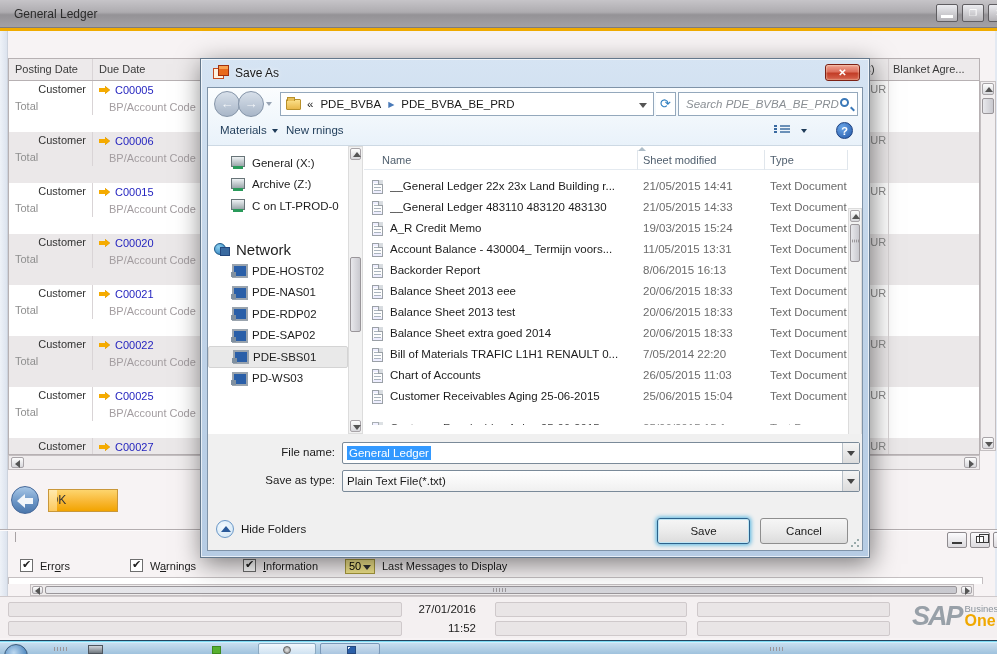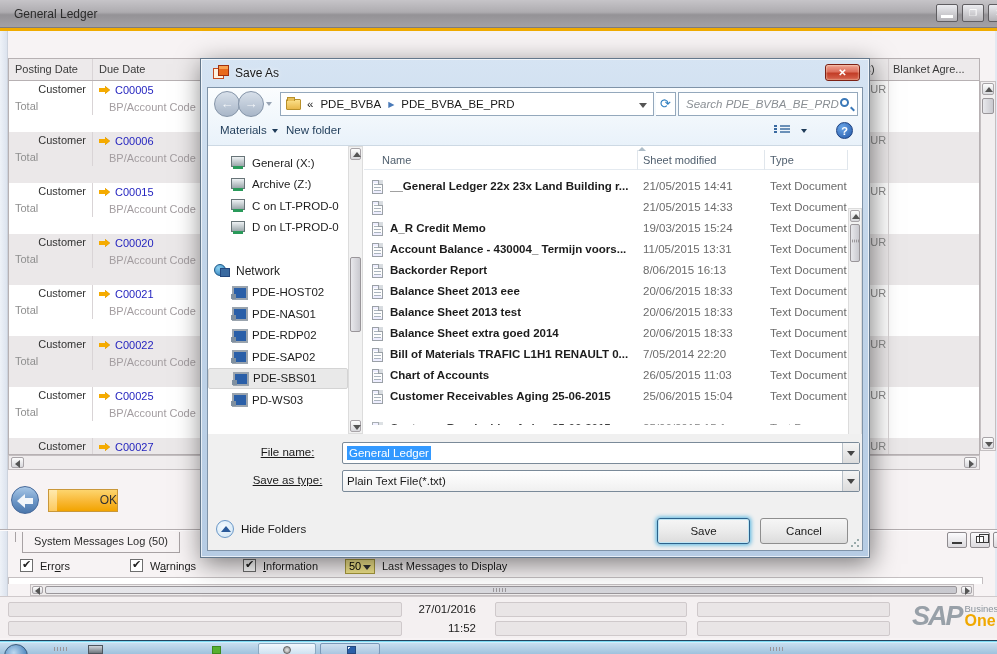--- a/index.html
+++ b/index.html
@@ -62,21 +62,21 @@
     border:1px solid #9a969a; border-radius:2px; }
 
   
   .back-circle { position:absolute; left:11px; top:486px; width:28px; height:28px; border-radius:50%;
     background:linear-gradient(180deg,#a6c6e6 0%,#6c96c6 55%,#4a76ab 100%); border:1px solid #46699a; }
   .back-circle .bar { position:absolute; left:12px; top:11px; width:9px; height:6px; background:#f2f6fa; }
   .back-circle .tip { position:absolute; left:5px; top:7px; width:0; height:0;
     border-top:7px solid transparent; border-bottom:7px solid transparent; border-right:8px solid #f2f6fa; }
   .ok-btn { position:absolute; left:48px; top:489px; width:70px; height:23px;
     background:linear-gradient(180deg,#fdd56e 0%,#f8b733 55%,#f2a400 100%);
-    border:1px solid #c9973a; font-size:12px; color:#333; text-align:right; line-height:21px; }
+    border:1px solid #c9973a; font-size:12px; color:#333; text-align:left; line-height:21px; }
   .ok-btn::before { content:""; position:absolute; left:0; top:0; bottom:0; width:8px;
     background:linear-gradient(180deg,#ffe9ad,#fcc95e); }
   .panel-split { position:absolute; left:0; top:529px; right:0; height:2px;
     border-top:1px solid #b3adaf; border-bottom:1px solid #fdfbfc; }
 
   
   .sys-tab { position:absolute; left:22px; top:532px; width:158px; height:21px;
     border:1px solid #a8a2a4; border-top:none; font-size:11px; color:#2b2b2b;
     text-align:center; line-height:19px; background:#f7f3f4; }
   .sys-stub { position:absolute; left:8px; top:532px; width:8px; height:10px;
@@ -178,21 +178,21 @@
   .view-ic i { display:block; height:2px; margin:1px 0 1px 6px; background:#6a90b8; }
   .view-ic i::before { content:""; float:left; margin-left:-6px; width:3px; height:2px; background:#3a6aa0; }
   .help-ic { position:absolute; left:628px; top:3px; width:17px; height:17px; border-radius:50%;
     background:radial-gradient(circle at 35% 30%,#6aa6e8,#2458a8); color:#fff; font-size:11px;
     font-weight:bold; text-align:center; line-height:16px; border:1px solid #1a4080; }
   .dlg-content { position:absolute; left:0; right:0; top:58px; height:288px; background:#fff; }
   
   .tree { position:absolute; left:0; top:0; width:140px; height:288px; overflow:hidden; padding-top:6px; font-size:11.5px; color:#1e1e1e; }
   .titem { height:21.5px; display:flex; align-items:center; padding-left:22px; white-space:nowrap; overflow:hidden; }
   .titem.sel { background:#e9e9e9; border:1px solid #d4d4d4; border-radius:2px; }
-  .titem.net { padding-left:6px; font-size:12px; }
+  .titem.net { padding-left:6px; font-size:15px; }
   .tree-gap { height:22px; }
   .ic-drive, .ic-pc, .ic-net { width:16px; height:13px; margin-right:6px; position:relative; flex:0 0 auto; }
   .ic-drive::before { content:""; position:absolute; left:1px; top:0; width:12px; height:9px;
     background:linear-gradient(180deg,#eef2f4,#9aa6aa); border:1px solid #687478; }
   .ic-drive::after { content:""; position:absolute; left:3px; bottom:0; width:10px; height:3px; background:#2a9a5a; }
   .ic-pc::before { content:""; position:absolute; left:2px; top:0; width:12px; height:10px;
     background:#2a5fa8; border:2px solid #9aa4ae; }
   .ic-pc::after { content:""; position:absolute; left:1px; bottom:0; width:5px; height:5px; background:#8090a0; }
   .ic-net::before { content:""; position:absolute; left:0; top:0; width:10px; height:10px; border-radius:50%;
     background:radial-gradient(circle at 35% 30%,#8ad0f0,#2a78b8); border:1px solid #1a5888; }
@@ -201,37 +201,37 @@
   .tree-scroll { position:absolute; left:140px; top:0; width:15px; height:288px;
     background:#f2f2f2; border:1px solid #dcdcdc; }
   
   .flist-head { position:absolute; left:156px; top:4px; width:484px; height:20px;
     font-size:11px; color:#51606f; border-bottom:1px solid #e4eaf0; }
   .fh-sep { position:absolute; top:0; width:1px; height:20px; background:#e0e6ec; }
   .sort-arrow { position:absolute; left:274px; top:-3px; border-left:4px solid transparent;
     border-right:4px solid transparent; border-bottom:4px solid #aebdc8; }
   .frows { position:absolute; left:156px; top:30px; width:484px; height:242px; overflow:hidden; }
   .frow { position:relative; height:21px; font-size:11.5px; line-height:21px; white-space:nowrap; }
-  .frow .nm { position:absolute; left:26px; width:244px; overflow:hidden; color:#1c1c1c;font-weight:bold; }
+  .frow .nm { position:absolute; left:26px; width:244px; overflow:hidden; color:#1c1c1c; }
   .frow .dt { position:absolute; left:279px; color:#6b6b6b; }
   .frow .tp { position:absolute; left:406px; color:#6b6b6b; }
   .fico { position:absolute; left:8px; top:4px; width:11px; height:14px; background:#fdfdfd;
     border:1px solid #9aa0a6; box-shadow:inset 0 -2px 0 #eef, inset 0 2px 0 #eef; }
   .fico::before { content:""; position:absolute; left:1px; top:3px; width:7px; height:8px;
     background:repeating-linear-gradient(180deg,#aab4be 0 1px,transparent 1px 3px); }
   .fico::after { content:""; position:absolute; right:-1px; top:-1px; width:4px; height:4px;
     background:#d8dce0; border-left:1px solid #9aa0a6; border-bottom:1px solid #9aa0a6; }
   .clip-row { position:absolute; left:156px; top:272px; width:484px; height:7px; overflow:hidden; opacity:.85; }
   .flist-hscroll { position:absolute; left:156px; top:330px; width:484px; height:14px;
     background:#f0f0f0; border:1px solid #d0d0d0; }
   .flist-vscroll { position:absolute; left:640px; top:62px; width:14px; height:268px;
     background:#f2f2f2; border:1px solid #dcdcdc; }
   
   .dlg-bottom { position:absolute; left:0; right:0; top:346px; bottom:0; background:#f0f0f0; font-size:11.5px; }
-  .flabel { position:absolute; width:95px; text-align:center; color:#1a1a1a;text-decoration:underline; }
+  .flabel { position:absolute; width:95px; text-align:right; color:#1a1a1a; }
   .combo { position:absolute; left:134px; width:518px; height:22px; background:#fff;
     border:1px solid #7a8a99; border-radius:2px; line-height:20px; padding-left:4px; color:#1a1a1a; }
   .combo .dd { position:absolute; right:0; top:0; width:17px; height:20px;
     background:linear-gradient(180deg,#f4f4f4,#dcdcdc); border-left:1px solid #b8c0c8; }
   .combo .dd i { position:absolute; left:4px; top:8px; border-left:4px solid transparent;
     border-right:4px solid transparent; border-top:5px solid #444; }
   .seltext { background:#3399ff; color:#fff; padding:1px 2px; }
   .combo2 { background:linear-gradient(180deg,#fff,#f0f0f0); }
   .hidef { position:absolute; left:8px; top:86px; display:flex; align-items:center; gap:7px; color:#1a1a1a; }
   .hidef .circ { width:18px; height:18px; border-radius:50%; background:radial-gradient(circle at 40% 35%,#f4fafe,#cfe4f4);
@@ -556,21 +556,20 @@
   </div>
 
   <div class="back-circle">
     <span class="tip"></span>
       <span class="bar"></span>
   </div>
   <div class="ok-btn">OK</div>
   <div class="panel-split"></div>
 
   <div class="sys-stub"></div>
-  <div class="sys-tab">System Messages Log (50)</div>
   <div class="sys-btns">
     <div class="sys-btn">
         <span class="min-bar"></span>
       </div>
     <div class="sys-btn">
         <span class="restore-glyph"></span>
       </div>
     <div class="sys-btn"></div>
   </div>
   <div class="chk-row">
@@ -658,21 +657,21 @@
           <span>PDE_BVBA_BE_PRD</span>
           <i class="addr-dd"></i>
         </div>
         <div class="refresh">⟳</div>
         <div class="searchbox">
           <span class="ph">Search PDE_BVBA_BE_PRD</span>
           <span class="mag"></span>
         </div>
         <div class="toolrow">
           <span style="position:absolute;left:12px;top:5px;"><span>Materials</span><i class="tool-dd"></i></span>
-          <span style="position:absolute;left:78px;top:5px;">New folder</span>
+          <span style="position:absolute;left:78px;top:5px;">New rnings</span>
           <span class="view-ic">
               <i></i>
               <i></i>
               <i></i>
             </span>
           <i class="tool-dd" style="position:absolute;left:588px;top:10px;"></i>
           <span class="help-ic">?</span>
         </div>
       </div>
 
@@ -682,24 +681,20 @@
               <span class="ic-drive"></span>
               <span>General (X:)</span>
             </div>
             <div class="titem">
               <span class="ic-drive"></span>
               <span>Archive (Z:)</span>
             </div>
             <div class="titem">
               <span class="ic-drive"></span>
               <span>C on LT-PROD-0</span>
-            </div>
-            <div class="titem">
-              <span class="ic-drive"></span>
-              <span>D on LT-PROD-0</span>
             </div>
             <div class="tree-gap"></div>
             <div class="titem net">
               <span class="ic-net"></span>
               <span>Network</span>
             </div>
             <div class="titem">
               <span class="ic-pc"></span>
               <span>PDE-HOST02</span>
             </div>
@@ -746,20 +741,21 @@
         </div>
         <div class="frows" id="file-rows">
             <div class="frow">
               <span class="fico"></span>
               <span class="nm">__General Ledger 22x 23x Land Building r...</span>
               <span class="dt">21/05/2015 14:41</span>
               <span class="tp">Text Document</span>
             </div>
             <div class="frow">
               <span class="fico"></span>
+              <span class="nm">__General Ledger 483110 483120 483130</span>
               <span class="dt">21/05/2015 14:33</span>
               <span class="tp">Text Document</span>
             </div>
             <div class="frow">
               <span class="fico"></span>
               <span class="nm">A_R Credit Memo</span>
               <span class="dt">19/03/2015 15:24</span>
               <span class="tp">Text Document</span>
             </div>
             <div class="frow">

